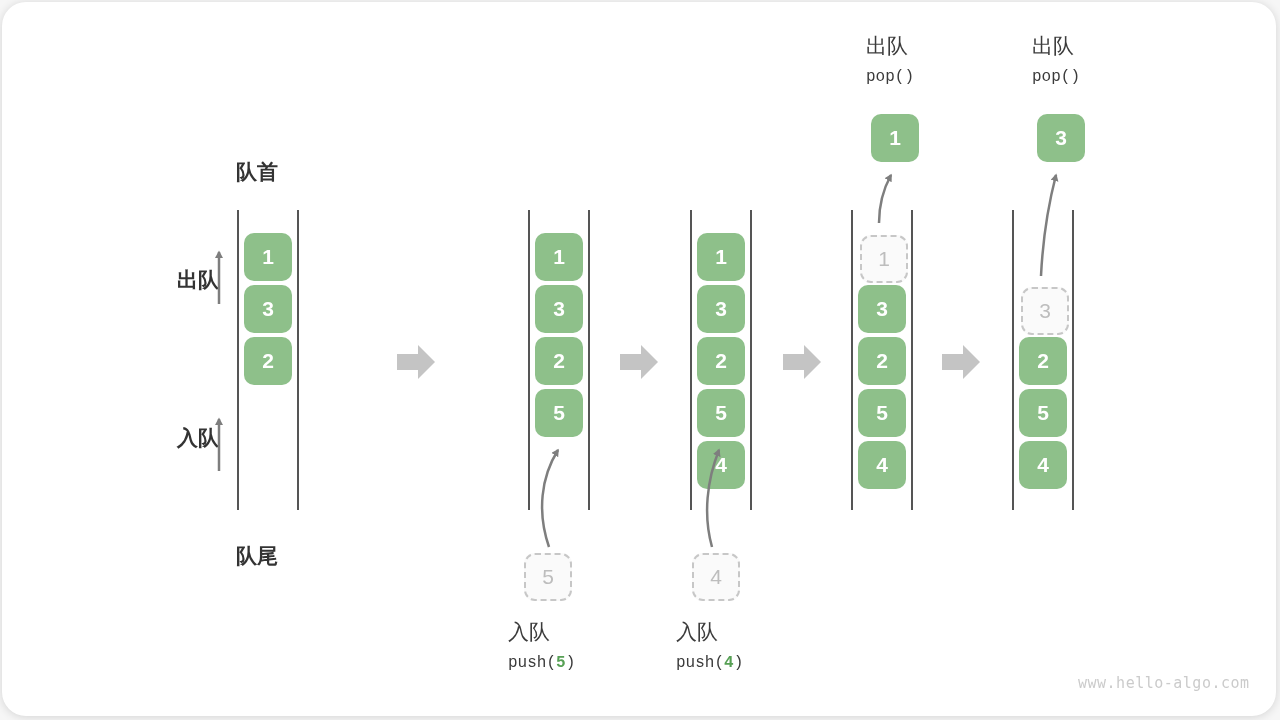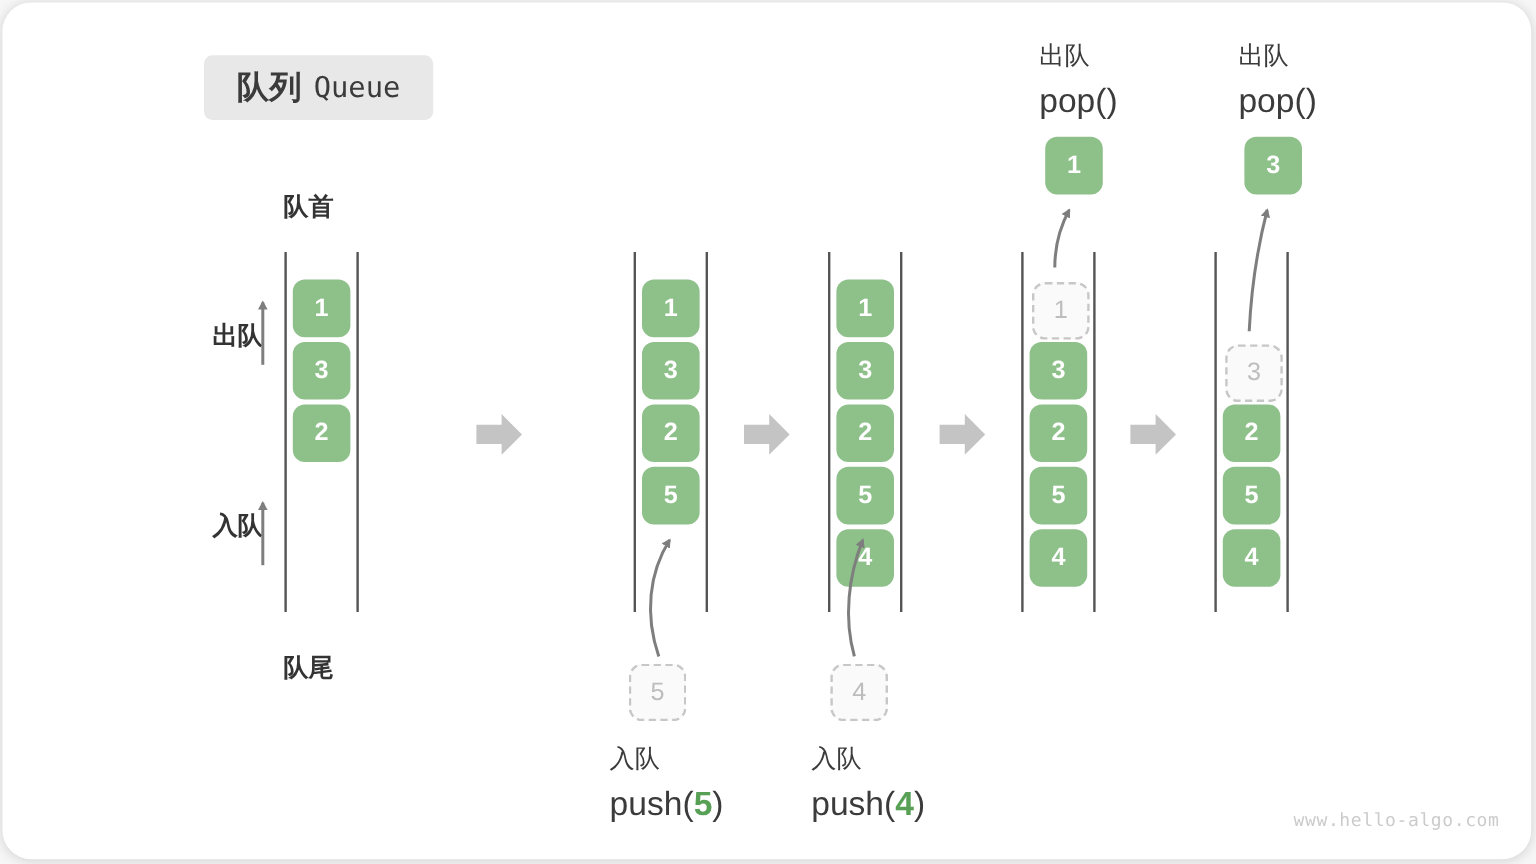--- a/index.html
+++ b/index.html
@@ -50,41 +50,37 @@
   .qbox.ghost,.qbox.stage{
     background:var(--ghost-bg);
     border:2px dashed var(--ghost-border);
     color:var(--ghost-text);
     width:44px;height:44px;border-radius:11px;
     font-weight:normal;
   }
 
   .op{position:absolute;white-space:nowrap;}
   .op-label{font-size:21px;color:var(--text-dark);margin-bottom:8px;}
-  .op-code{font-size:28px;font-family:Liberation Sans, sans-serif;color:var(--text-dark);}
+  .op-code{font-size:16px;font-family:Liberation Mono, monospace;color:var(--text-dark);}
   .op-code .green{color:var(--accent-green);font-weight:bold;}
 
   #arrow-layer{position:absolute;left:0;top:0;width:1280px;height:720px;pointer-events:none;}
 
   .watermark{
     position:absolute;left:1078px;top:674px;
     font-size:15px;font-family:"DejaVu Sans Mono","Liberation Mono",monospace;
     color:var(--watermark);letter-spacing:0.5px;
   }
 </style>
 </head>
 <body>
 
 <div id="card"></div>
 <div id="canvas">
 
-  <div class="title-box">
-    <span class="title-zh">队列</span>
-    <span class="title-en">Queue</span>
-  </div>
 
   <div class="side-label" style="left:236px;top:158px;">队首</div>
   <div class="side-label" style="left:236px;top:542px;">队尾</div>
   <div class="side-label" style="left:177px;top:266px;">出队</div>
   <div class="side-label" style="left:177px;top:424px;">入队</div>
 
   <div class="vline" style="left:237px;"></div>
   <div class="vline" style="left:297px;"></div>
   <div class="qbox" style="left:244px;top:233px;">
       <span>1</span>

